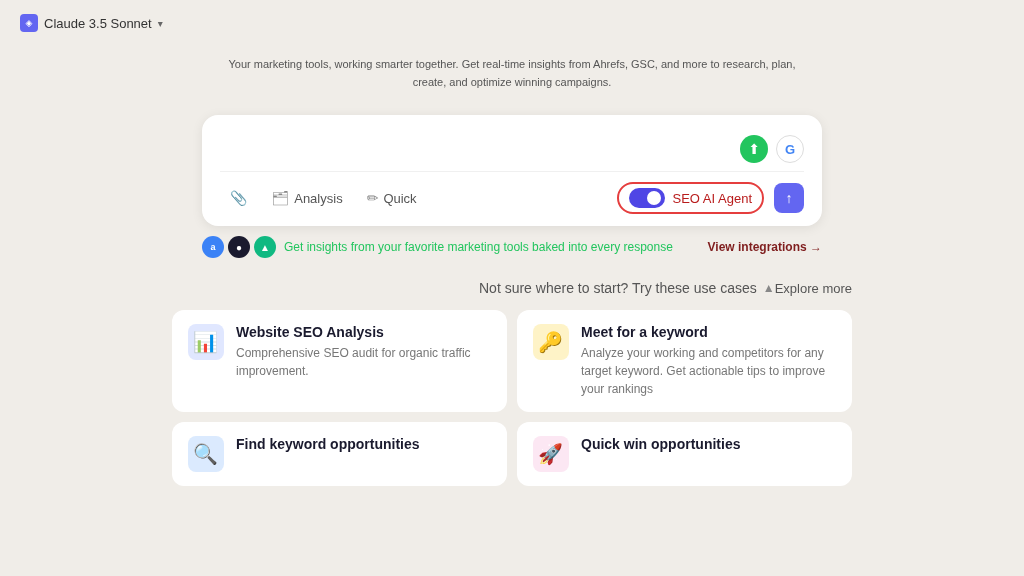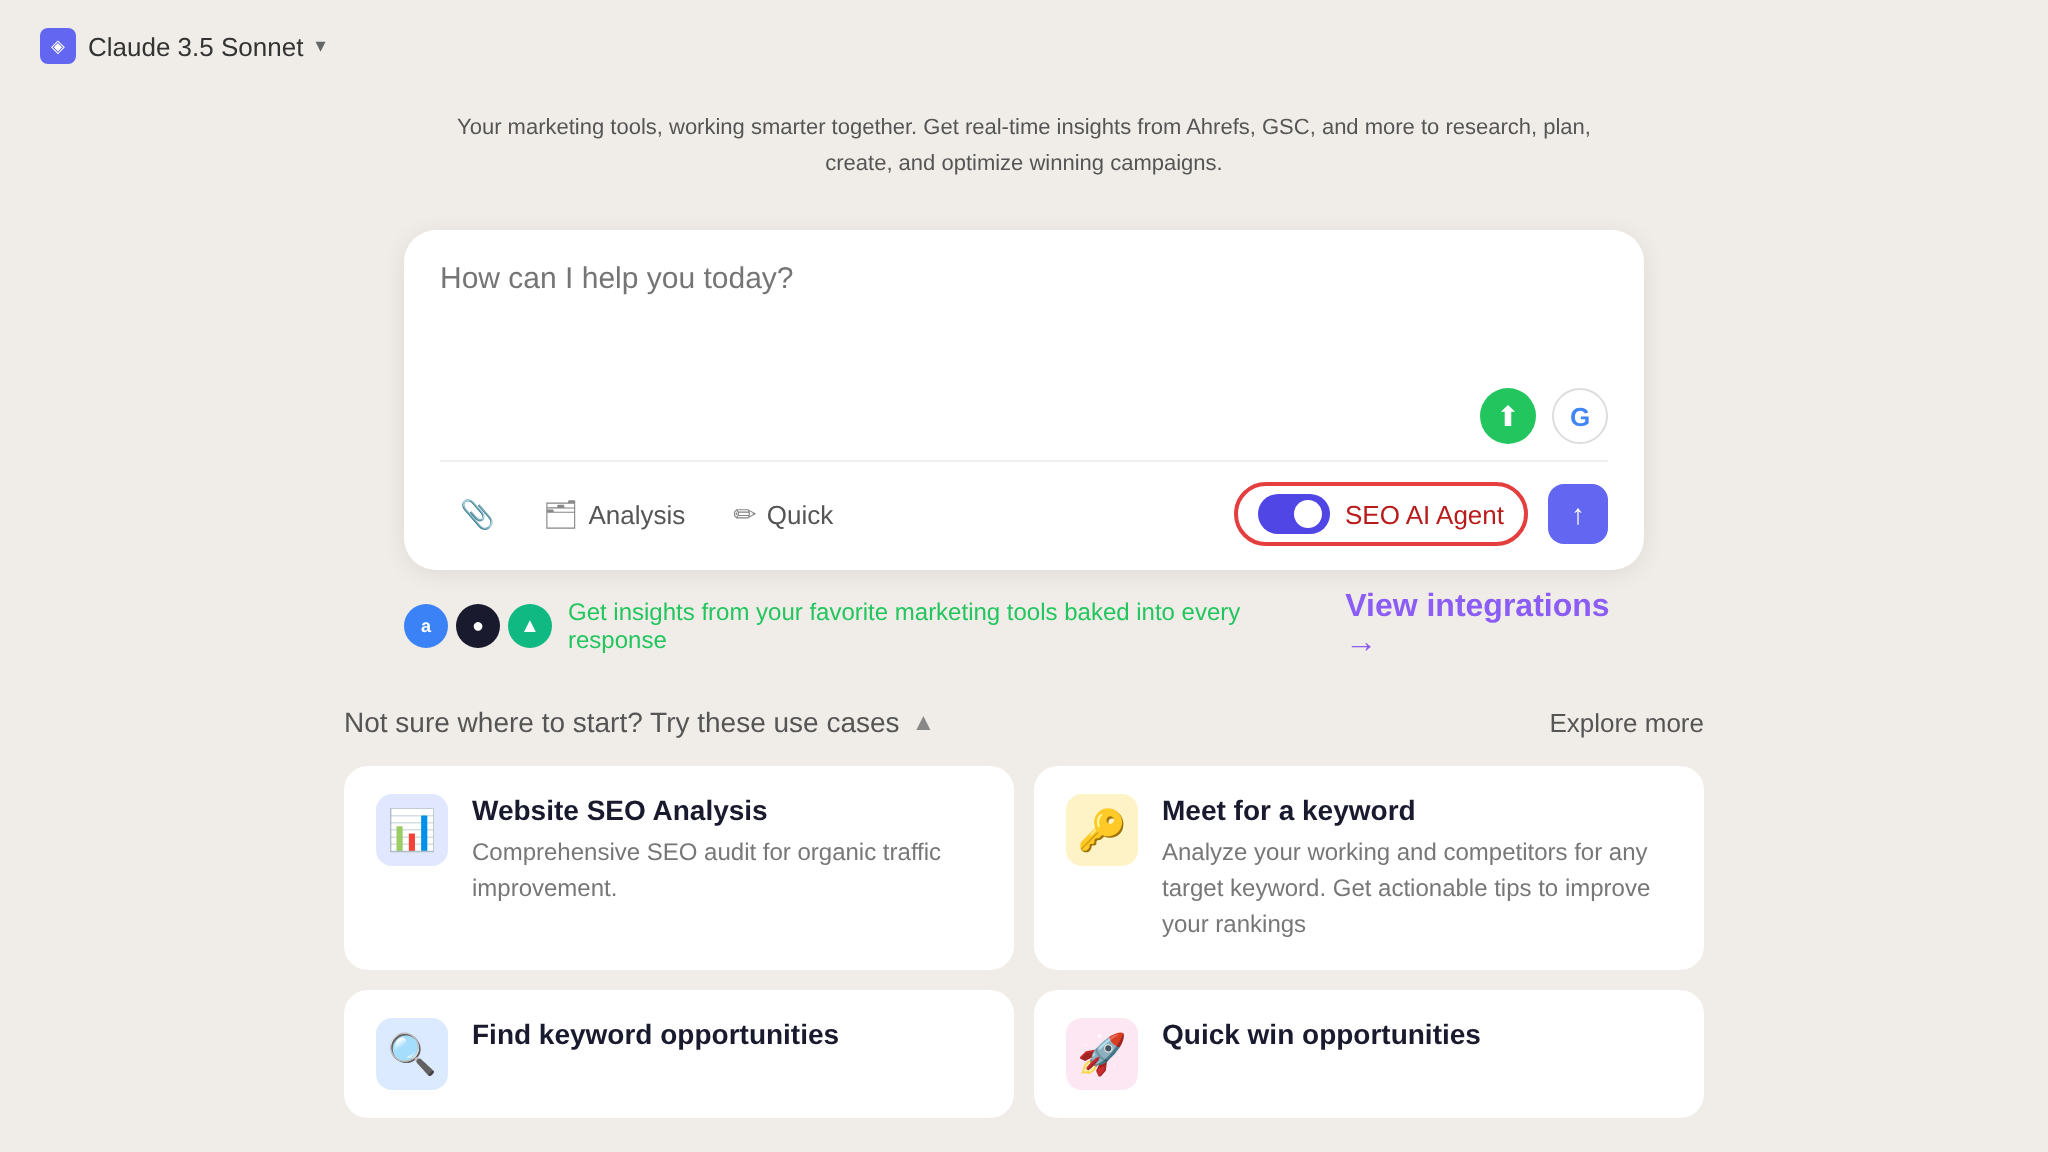--- a/index.html
+++ b/index.html
@@ -232,37 +232,37 @@
     .int-icon-b { background: #1a1a2e; }
     .int-icon-c { background: #10b981; }
 
     .integration-text {
       font-size: 12px;
       color: #22c55e;
       font-weight: 500;
     }
 
     .view-integrations {
-      font-size: 16px;
-      color: #8b5cf6;
+      font-size: 12px;
+      color: #7f1d1d;
       font-weight: 600;
       cursor: pointer;
       margin-left: auto;
     }
 
     
     .use-cases-section {
       width: 680px;
       margin-top: 22px;
     }
 
     .use-cases-header {
       display: flex;
       align-items: center;
-      justify-content: space-between;
+      justify-content: flex-end;
       margin-bottom: 14px;
     }
 
     .use-cases-title {
       font-size: 14px;
       color: #555;
       display: flex;
       align-items: center;
       gap: 6px;
     }
@@ -328,21 +328,20 @@
     <div class="topbar-model-icon">◈</div>
     <span>Claude 3.5 Sonnet</span>
     <span class="chevron-down">▾</span>
   </div>
 </div>
 
 <div class="main">
   <p class="hero-subtitle">Your marketing tools, working smarter together. Get real-time insights from Ahrefs, GSC, and more to research, plan, create, and optimize winning campaigns.</p>
 
   <div class="chat-box">
-    <textarea class="chat-input" placeholder="How can I help you today?" style=""></textarea>
 
     <div class="chat-icons-row">
       <div class="tool-icon tool-icon-ahrefs">⬆</div>
       <div class="tool-icon tool-icon-g">G</div>
     </div>
 
     <div class="chat-toolbar">
       <button class="toolbar-btn">
         <span class="toolbar-icon">📎</span>
       </button>

